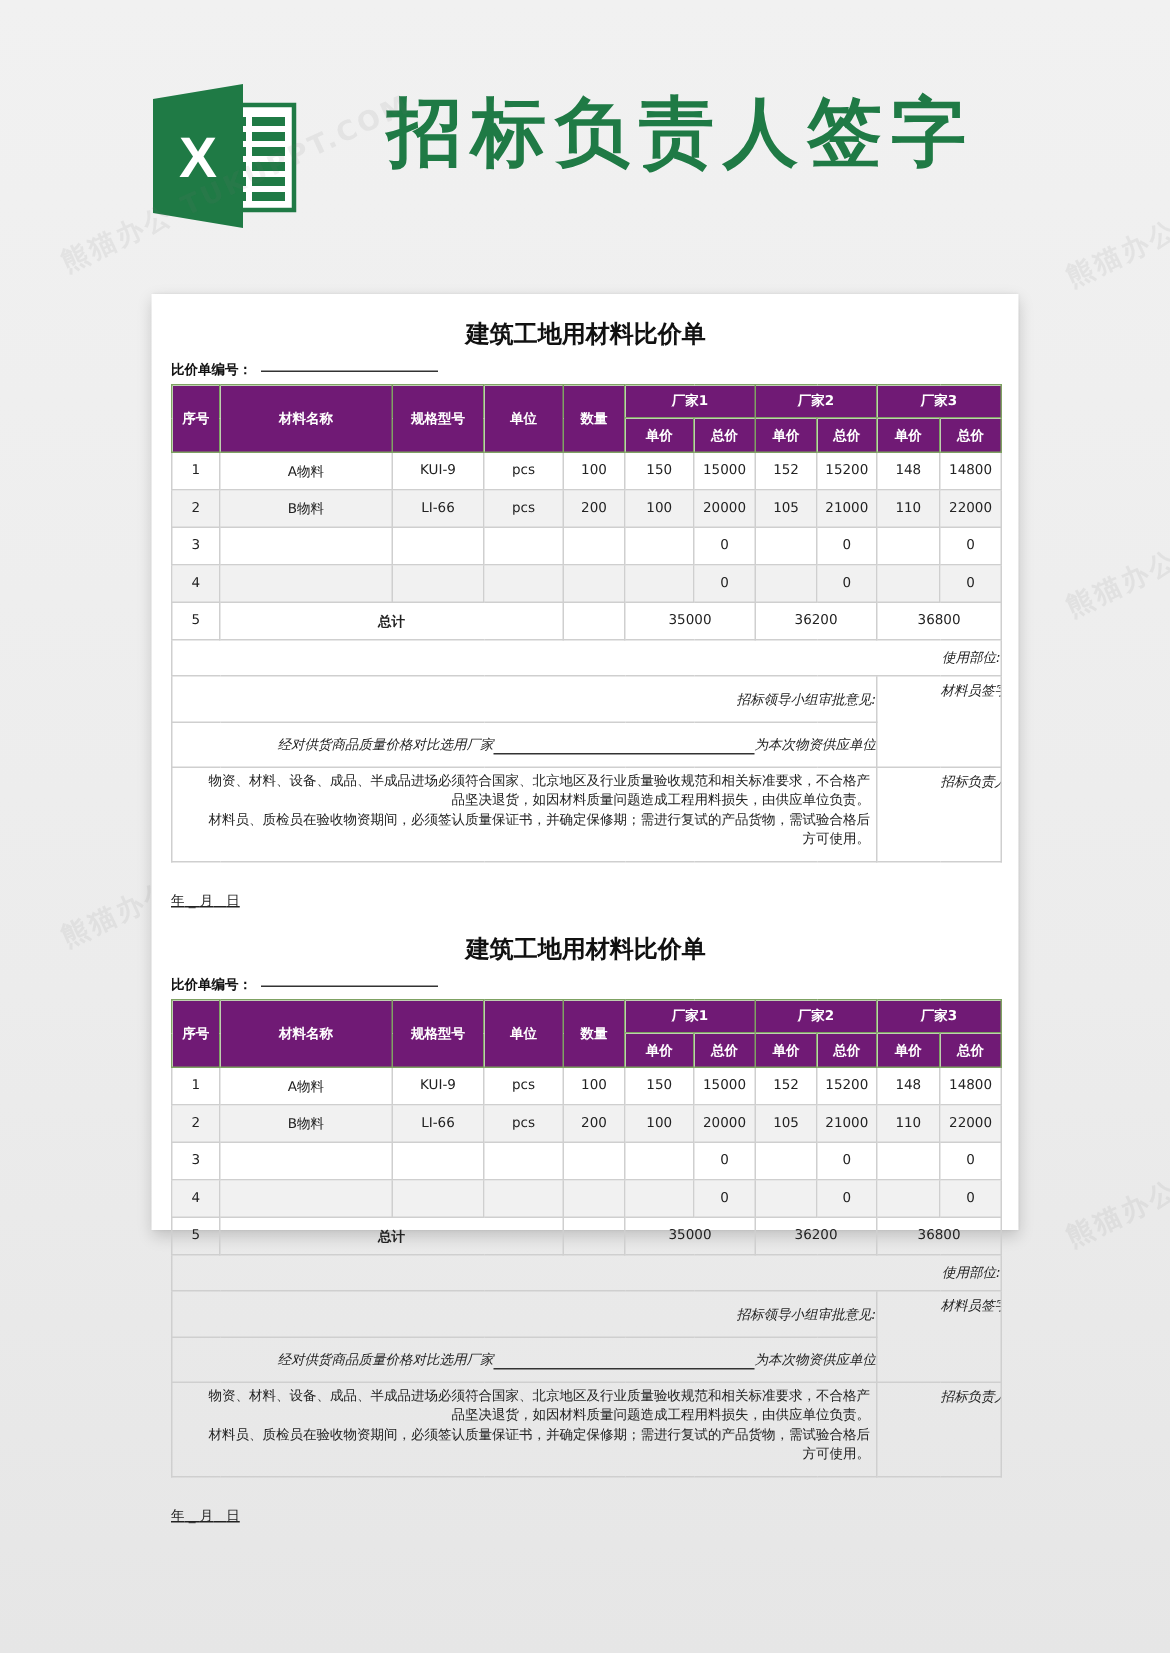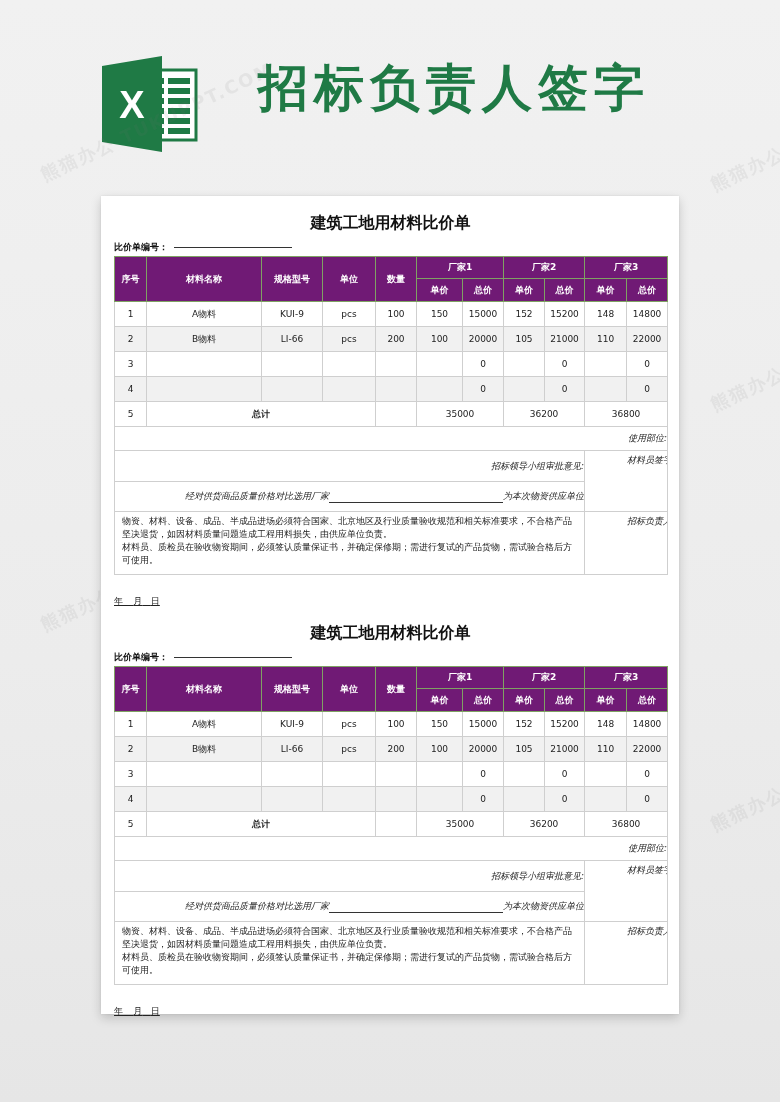--- a/index.html
+++ b/index.html
@@ -20,21 +20,21 @@
   }
   .banner-sub {
     position: absolute; left: 260px; top: 124px;
     font-size: 22px; font-weight: bold; color: #444;
     letter-spacing: 1px; white-space: nowrap; line-height: 30px;
   }
   .banner-sub .sep { display: inline-block; margin: 0 10px; }
 
   
   .paper {
-    position: absolute; left: 101px; top: 196px; width: 578px; height: 818px;
+    position: absolute; left: 101px; top: 196px; width: 578px; height: 624px;
     background: #ffffff;
     box-shadow: 0 4px 10px rgba(0,0,0,0.18), 0 0 2px rgba(0,0,0,0.08);
   }
   .form { position: absolute; left: 13px; width: 553px; }
   .form.f1 { top: 12px; }
   .form.f2 { top: 422px; }
 
   .form-title {
     height: 30px; text-align: center;
     font-size: 16px; font-weight: bold; color: #111; line-height: 30px;
@@ -65,22 +65,22 @@
   table.price tr.data td { height: 25px; color: #222; }
   table.price tr.data.alt td { background: #f1f1f1; }
   table.price td.red { color: #e8202a; }
   table.price td.red.bold { font-weight: bold; }
   table.price td.left { text-align: right; padding-left: 3px; font-style: italic; }
   table.price td.top { vertical-align: top; padding-top: 3px; padding-left: 42px; }
   table.price tr.usage td { height: 24px; }
   table.price tr.appr td.appr { height: 31px; }
   table.price tr.vend td.vend { height: 30px; }
   table.price tr.notes td.notes {
-    height: 63px; white-space: normal; line-height: 13px; padding: 3px 4px 2px 7px;
-    text-align: left; vertical-align: top; margin-left: 40px;
+    height: 63px; white-space: normal; line-height: 13px; padding: 3px 4px 2px 20px;
+    text-align: right; vertical-align: top; margin-left: 40px;
   }
   .vline { display: inline-block; width: 174px; border-bottom: 1px solid #333; height: 10px; vertical-align: bottom; }
   .date-line {
     margin-top: 19px; font-size: 9px; color: #222; height: 14px; line-height: 14px;
   }
   .date-line span { text-decoration: underline; }
 
   
   .wm {
     position: absolute; color: rgba(120,120,120,0.10); font-size: 18px; font-weight: bold;

